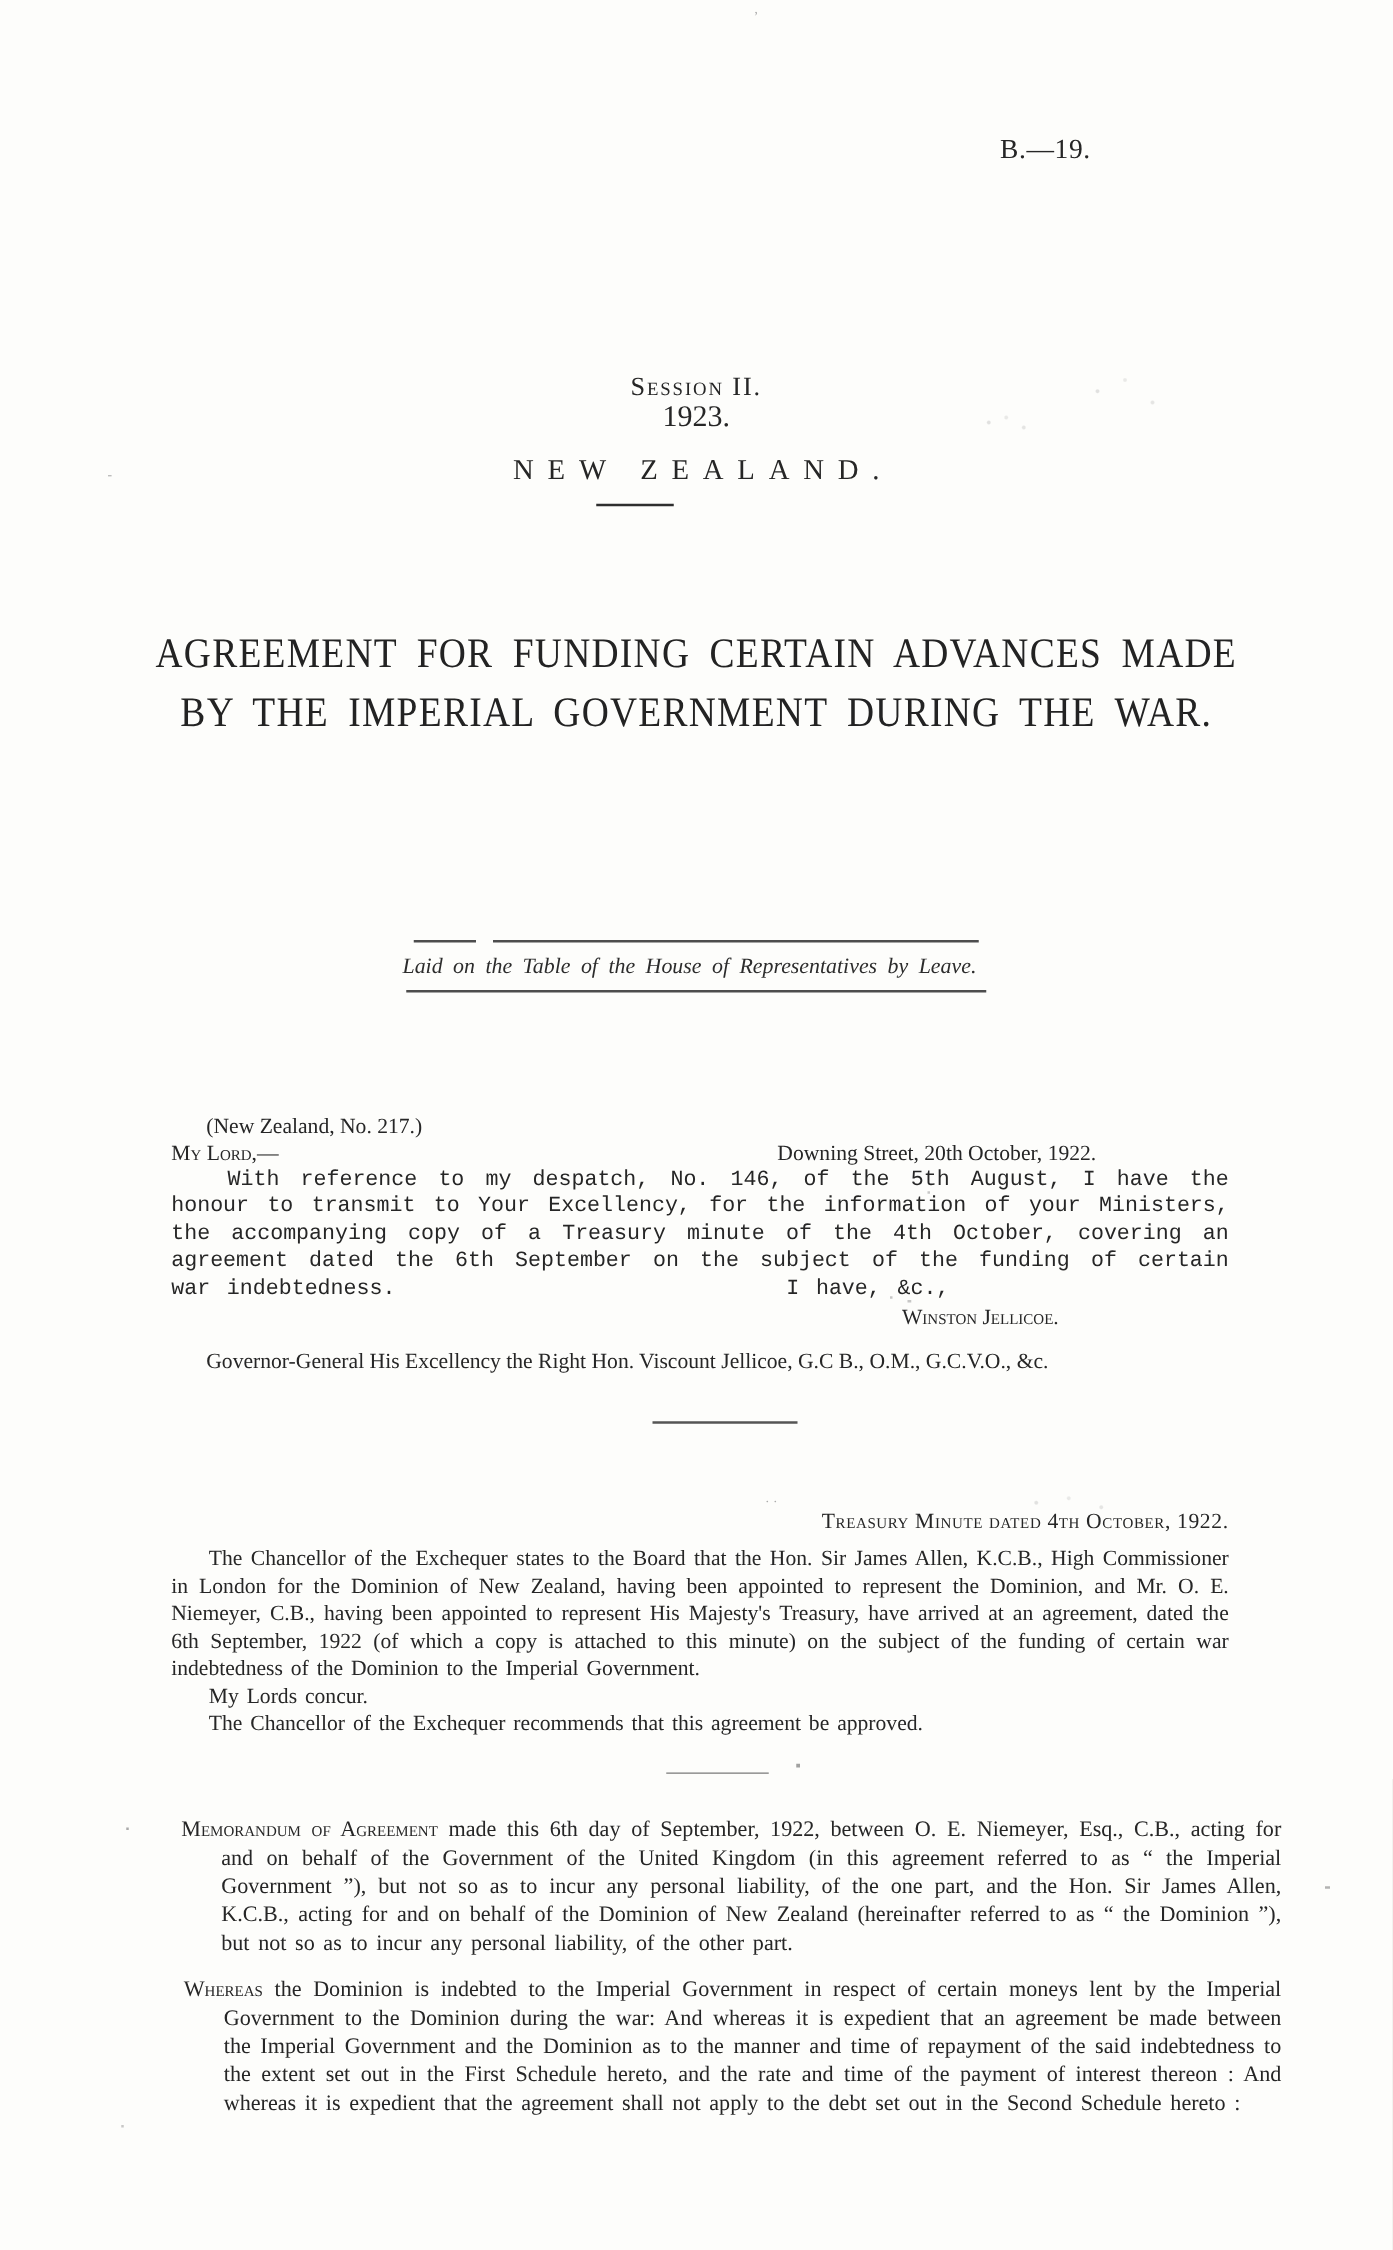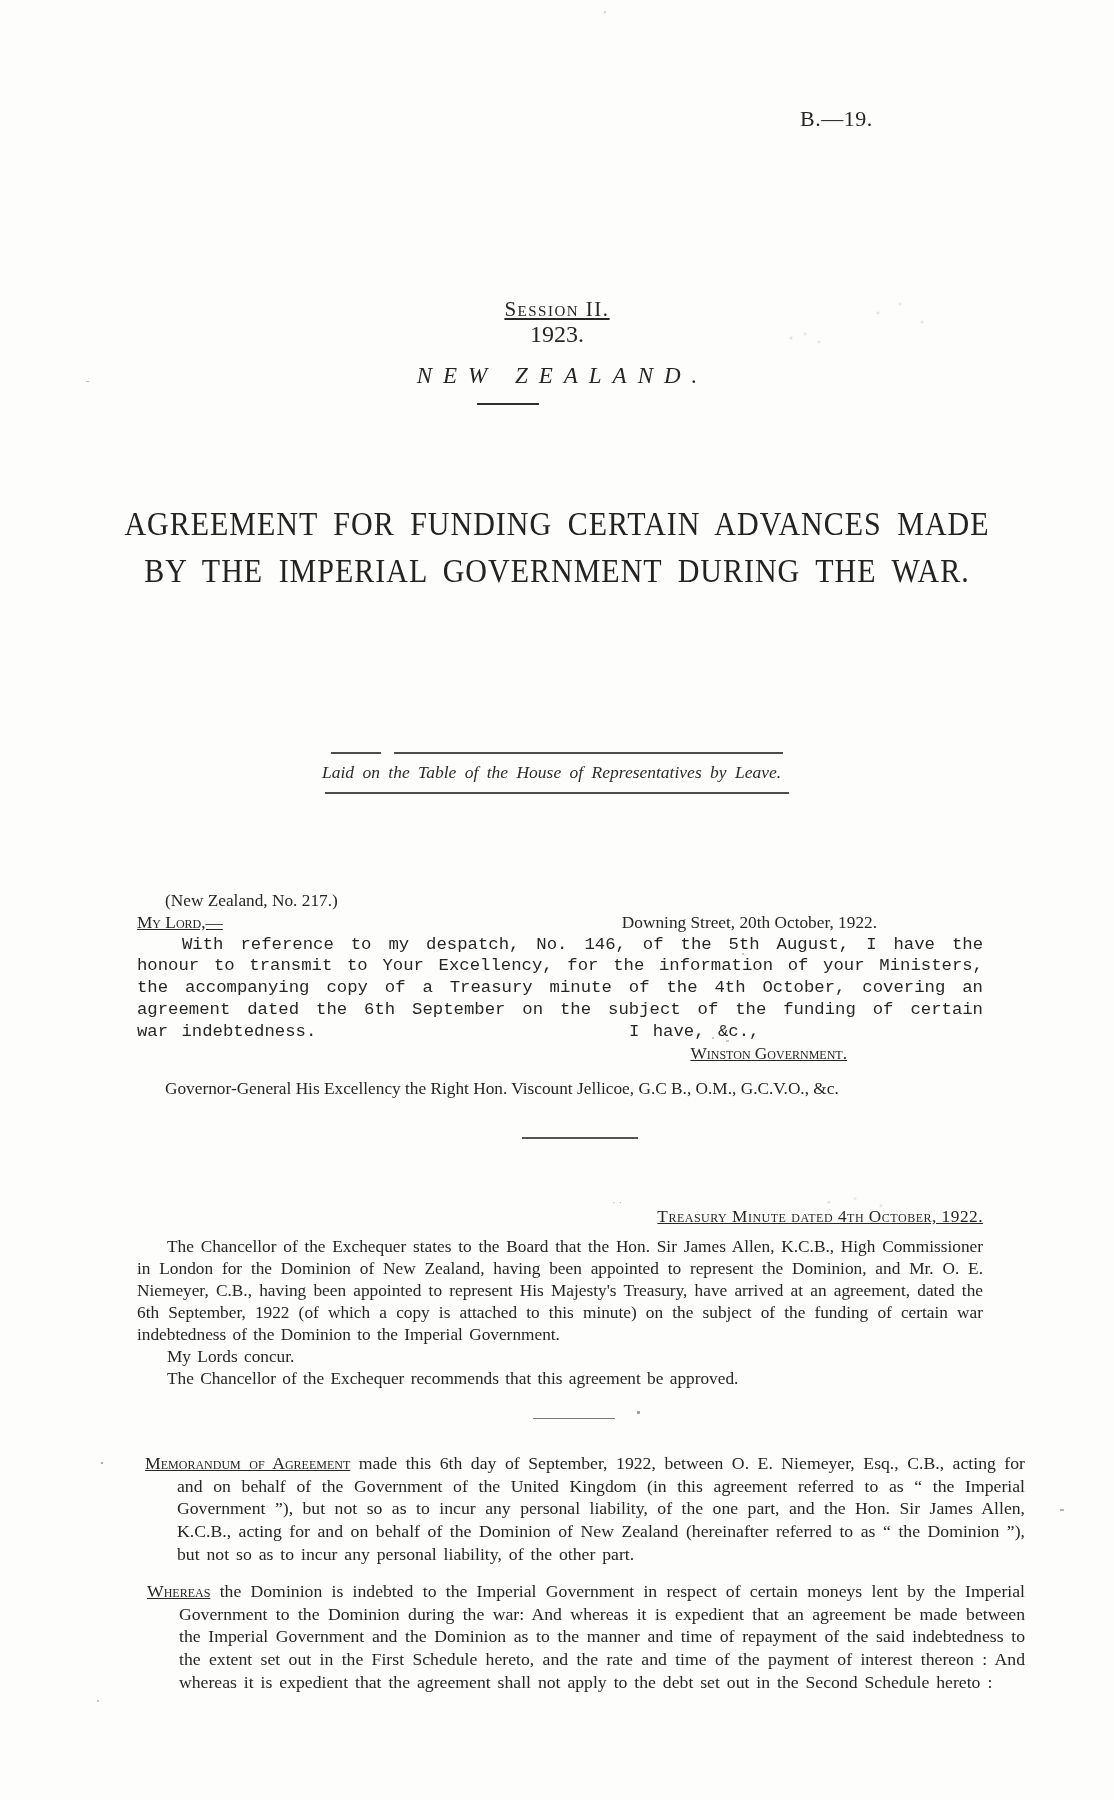--- a/index.html
+++ b/index.html
@@ -5,29 +5,29 @@
   html,body{margin:0;padding:0;background:#e9e9e6;}
   .page{
     position:relative;
     width:1114px;height:1800px;
     margin:0 auto;
     background:#fdfdfb;
     overflow:hidden;
     font-family:"Liberation Serif","DejaVu Serif",serif;
     color:#262626;
   }
-  .sc{font-variant:small-caps;text-decoration:underline;}
+  .sc{font-variant:small-caps;}
   .abs{position:absolute;}
   .centered{left:0;width:100%;text-align:center;}
 
   .doc-ref{left:800px;top:106px;font-size:22px;letter-spacing:.5px;}
 
   .session{top:297px;font-size:21px;letter-spacing:1.5px;}
   .year{top:321px;font-size:24px;}
-  .country{top:363px;font-size:23px;letter-spacing:11px;text-indent:11px;font-style:italic;}
+  .country{top:363px;font-size:23px;letter-spacing:11px;text-indent:11px;}
   .rule-nz{top:403px;left:477px;width:62px;border-top:2px solid #2e2e2e;}
 
   .main-title{
     top:500px;font-size:30px;line-height:42px;
     letter-spacing:1px;word-spacing:7px;color:#232323;
     transform:scale(1,1.12);transform-origin:50% 0;
   }
 
   .laid-wrap{top:752px;left:322px;width:470px;text-align:left;}
   .laid-rule-top{height:2px;width:452px;margin:0 auto;
@@ -88,21 +88,21 @@
     <div class="laid-rule-bottom"></div>
   </div>
 
   <div class="abs letter">
     <div class="letter-ref">(New Zealand, No. 217.)</div>
     <div class="letter-head">
       <span class="sc">My Lord,—</span>
       <span>Downing Street, 20th October, 1922.</span>
     </div>
     <p class="letter-body"><span>With reference to my despatch, No. 146, of the 5th August, I have the honour to transmit to Your Excellency, for the information of your Ministers, the accompanying copy of a Treasury minute of the 4th October, covering an agreement dated the 6th September on the subject of the funding of certain war indebtedness.</span><span class="valediction">I have, &amp;c.,</span></p>
-    <div class="signature sc">Winston Government.</div>
+    <div class="signature sc">Winston Jellicoe.</div>
     <div class="addressee">Governor-General His Excellency the Right Hon. Viscount Jellicoe, G.C B., O.M., G.C.V.O., &amp;c.</div>
   </div>
 
   <div class="abs divider-a"></div>
 
   <div class="abs treasury">
     <div class="tm-heading sc">Treasury Minute dated 4th October, 1922.</div>
     <p class="tm-p">The Chancellor of the Exchequer states to the Board that the Hon. Sir James Allen, K.C.B., High Commissioner in London for the Dominion of New Zealand, having been appointed to represent the Dominion, and Mr. O. E. Niemeyer, C.B., having been appointed to represent His Majesty's Treasury, have arrived at an agreement, dated the 6th September, 1922 (of which a copy is attached to this minute) on the subject of the funding of certain war indebtedness of the Dominion to the Imperial Government.</p>
     <p class="tm-p">My Lords concur.</p>
     <p class="tm-p">The Chancellor of the Exchequer recommends that this agreement be approved.</p>

